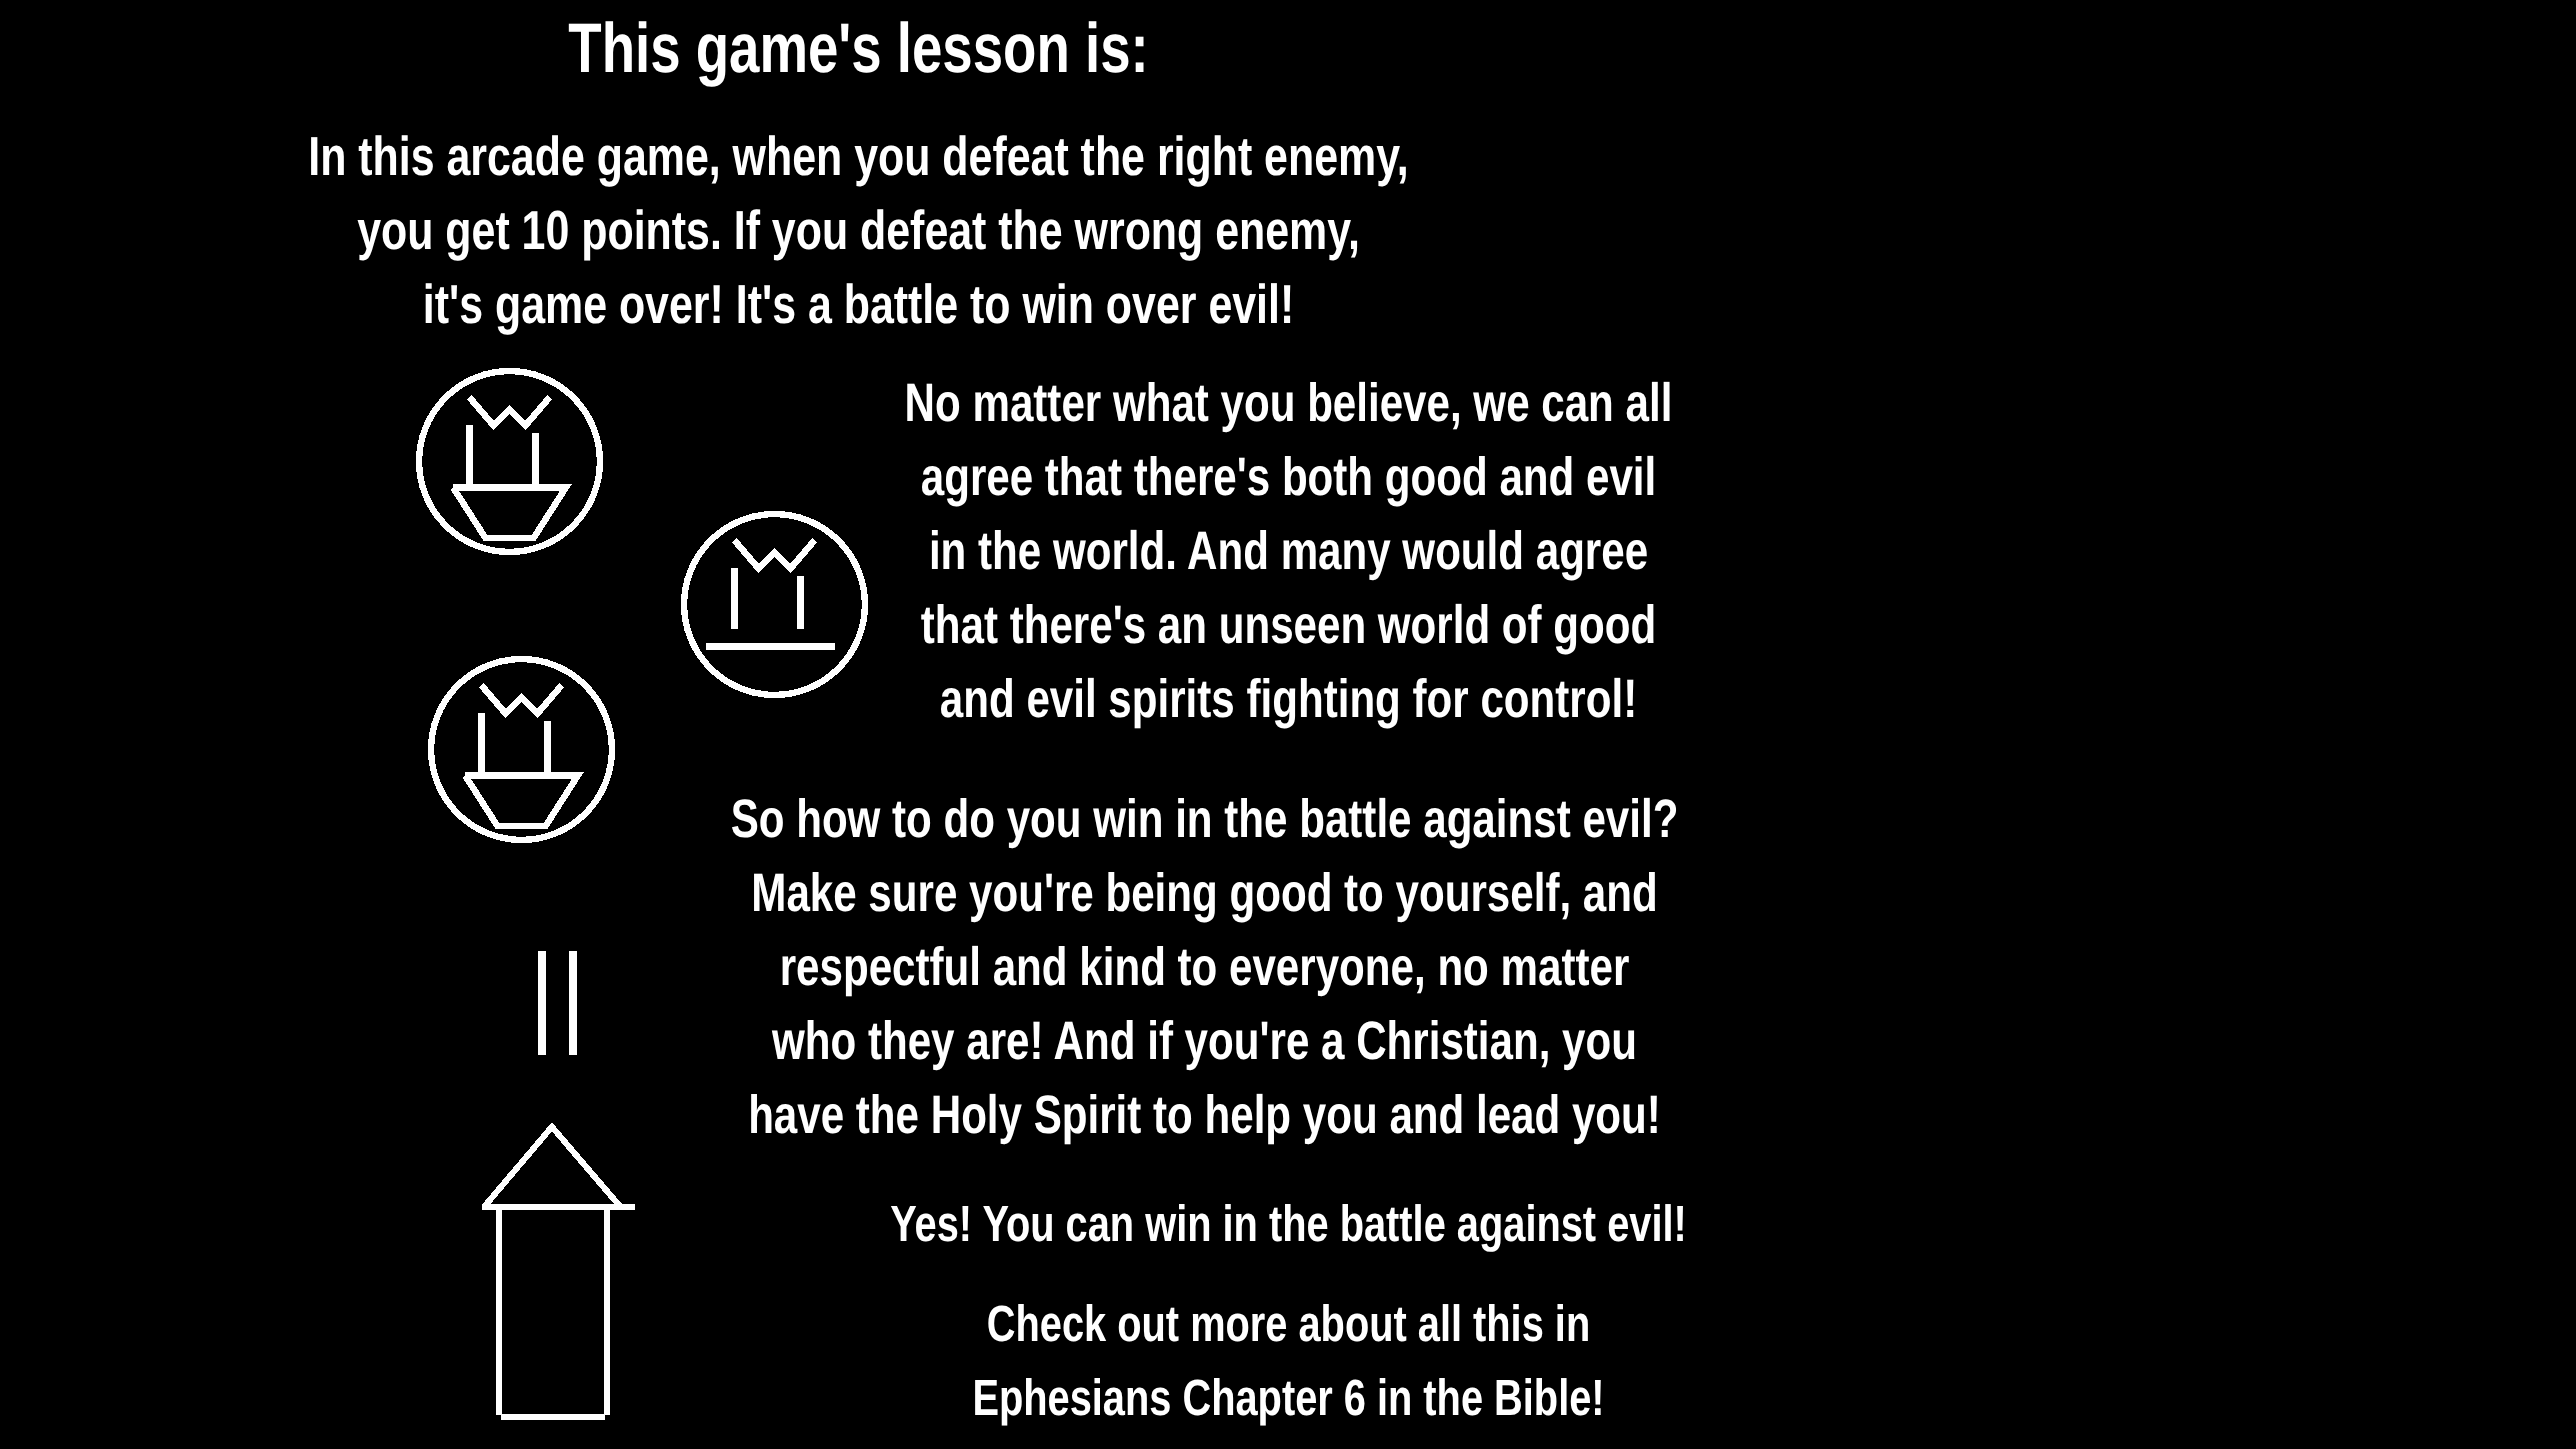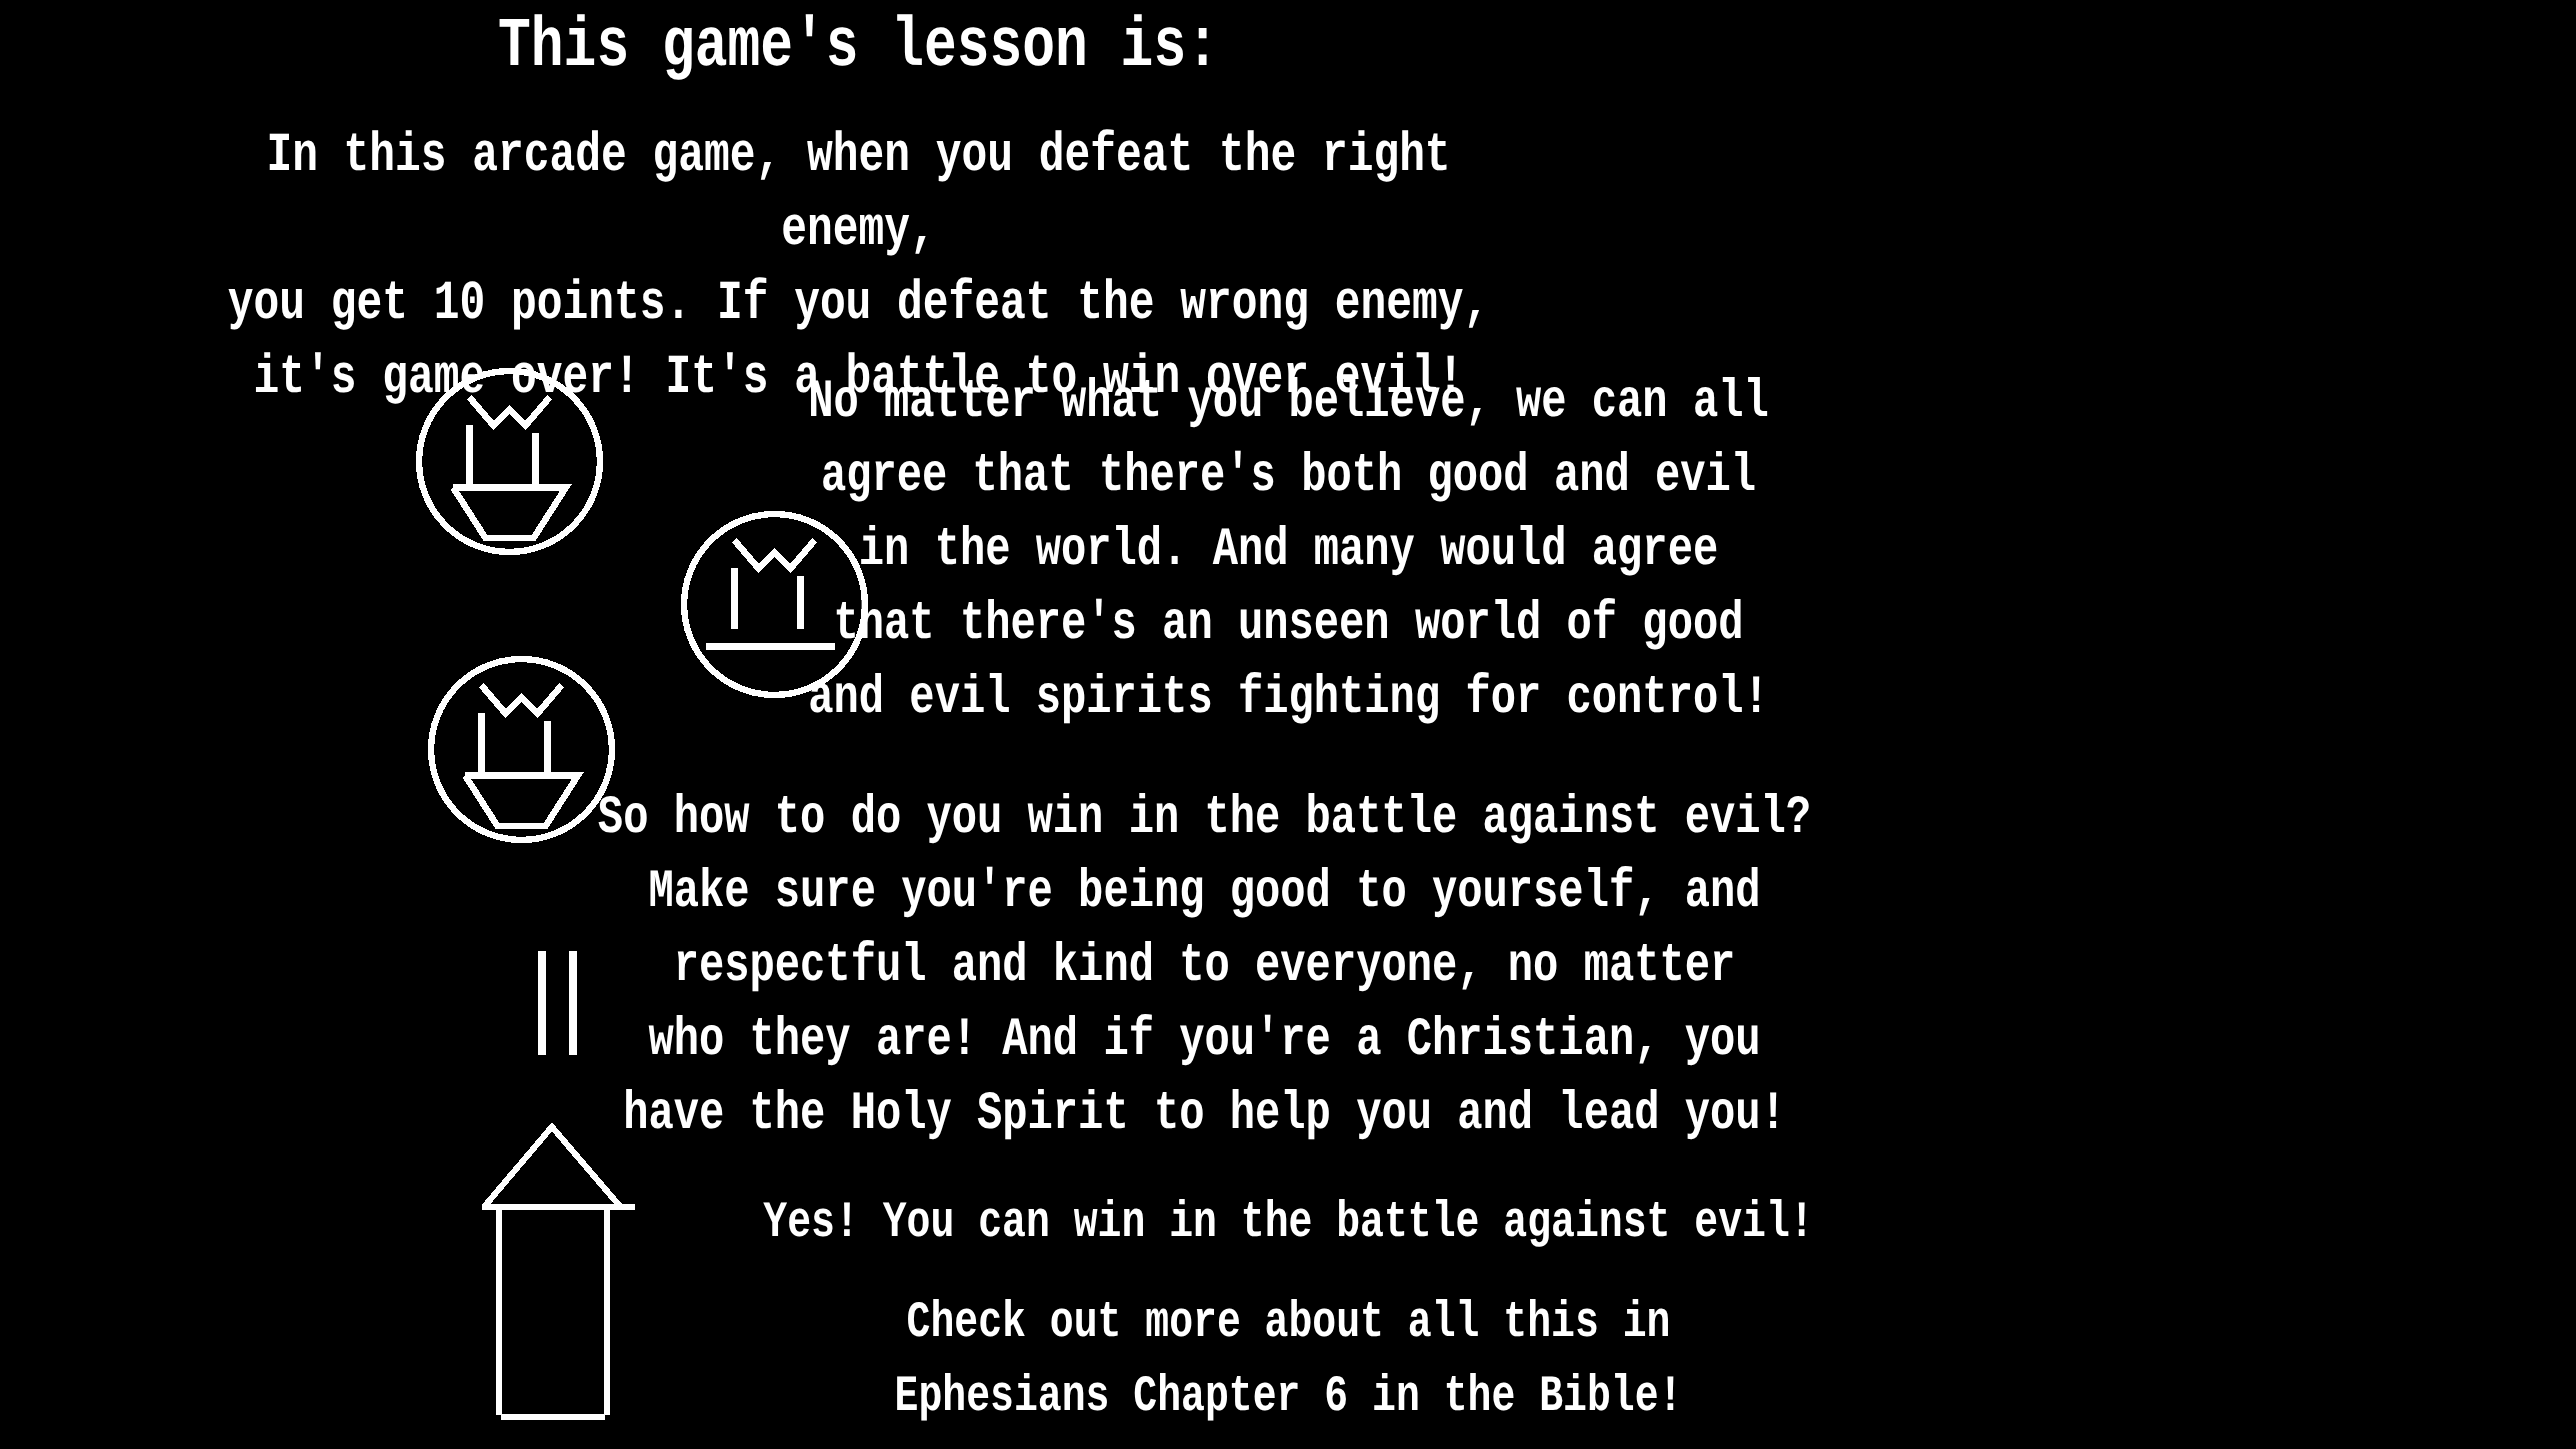--- a/index.html
+++ b/index.html
@@ -9,21 +9,21 @@
     background: #000000;
     width: 2576px;
     height: 1449px;
     overflow: hidden;
   }
   #screen {
     position: relative;
     width: 2576px;
     height: 1449px;
     background: #000000;
-    font-family: Liberation Mono, monospace;
+    font-family: Liberation Sans, sans-serif;
     color: #ffffff;
     -webkit-font-smoothing: none;
     font-smooth: never;
   }
 
   
   .txt {
     position: absolute;
     color: #ffffff;
     font-weight: bold;

